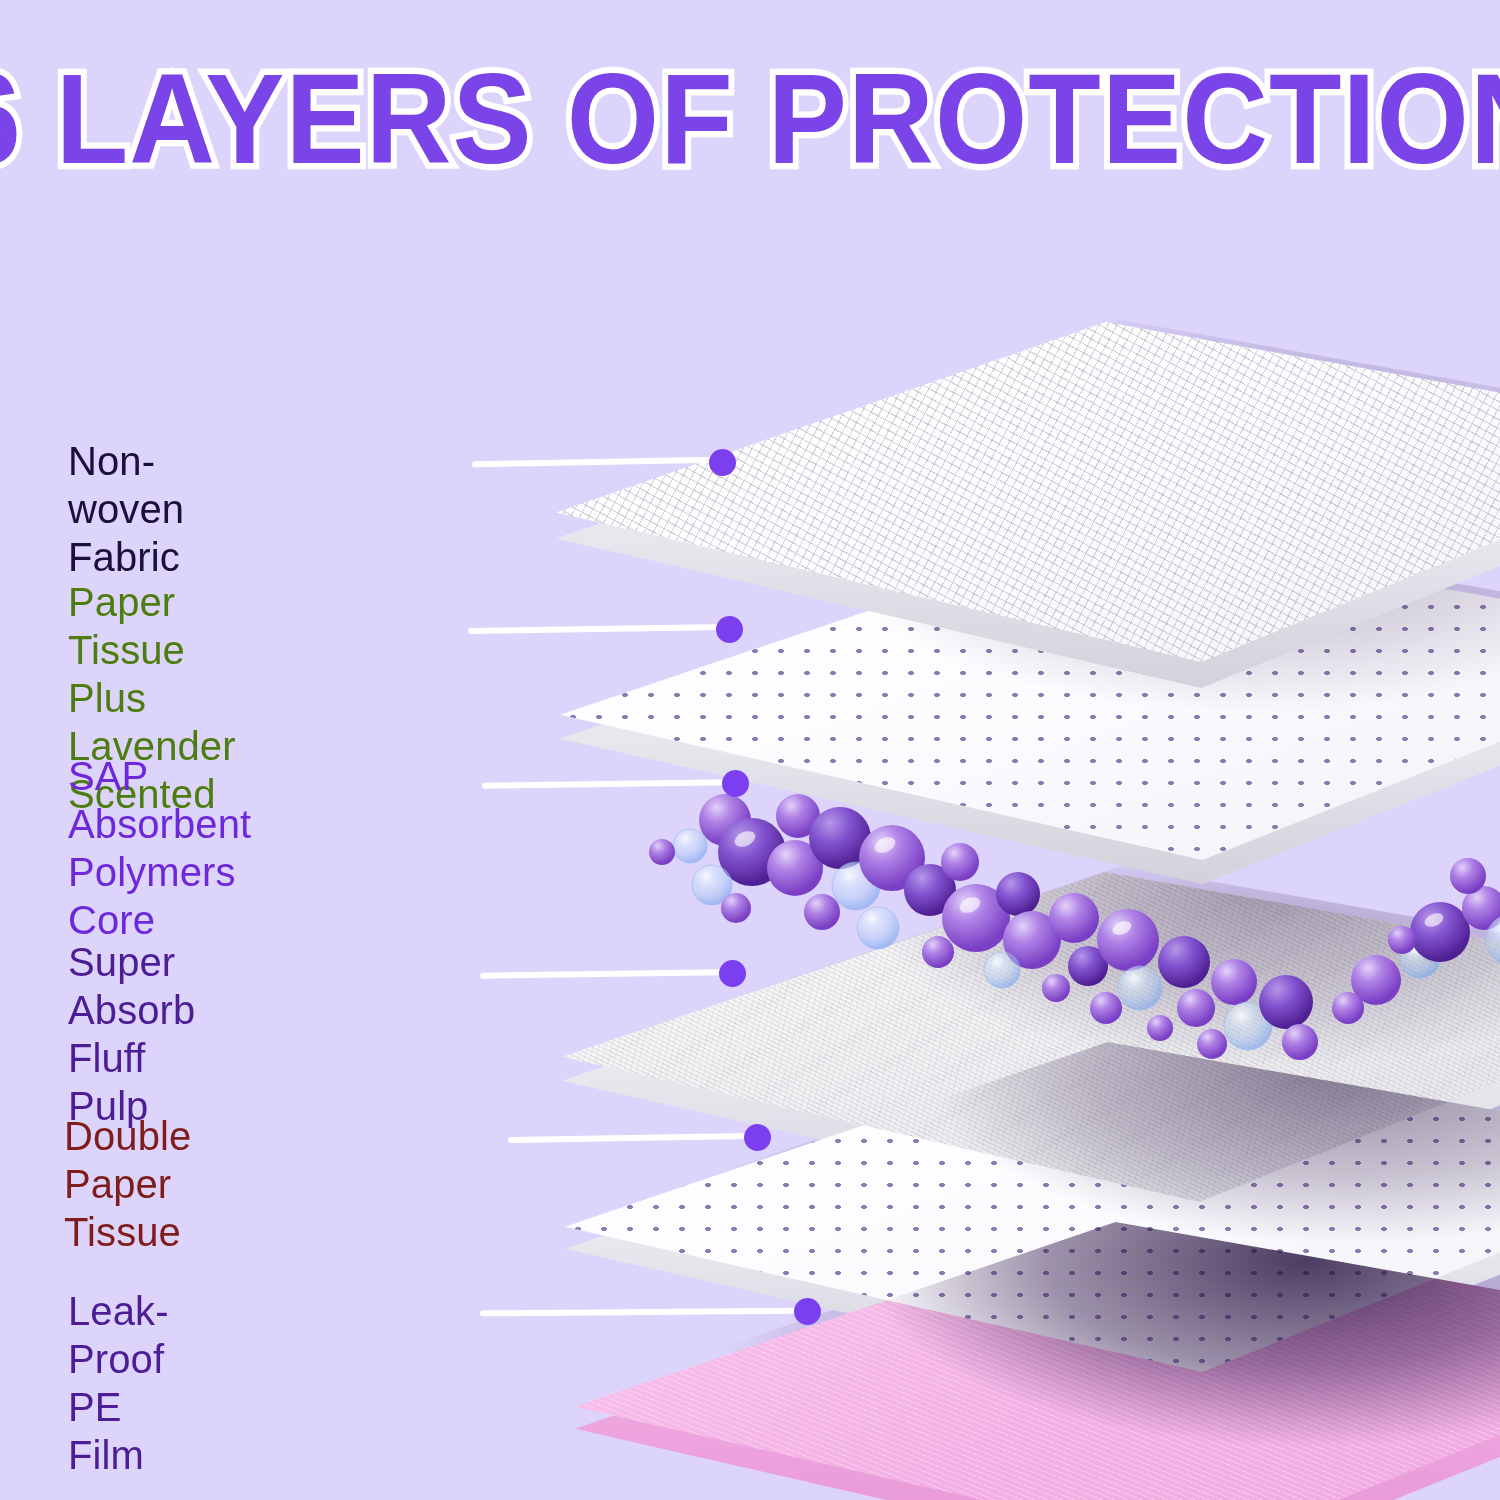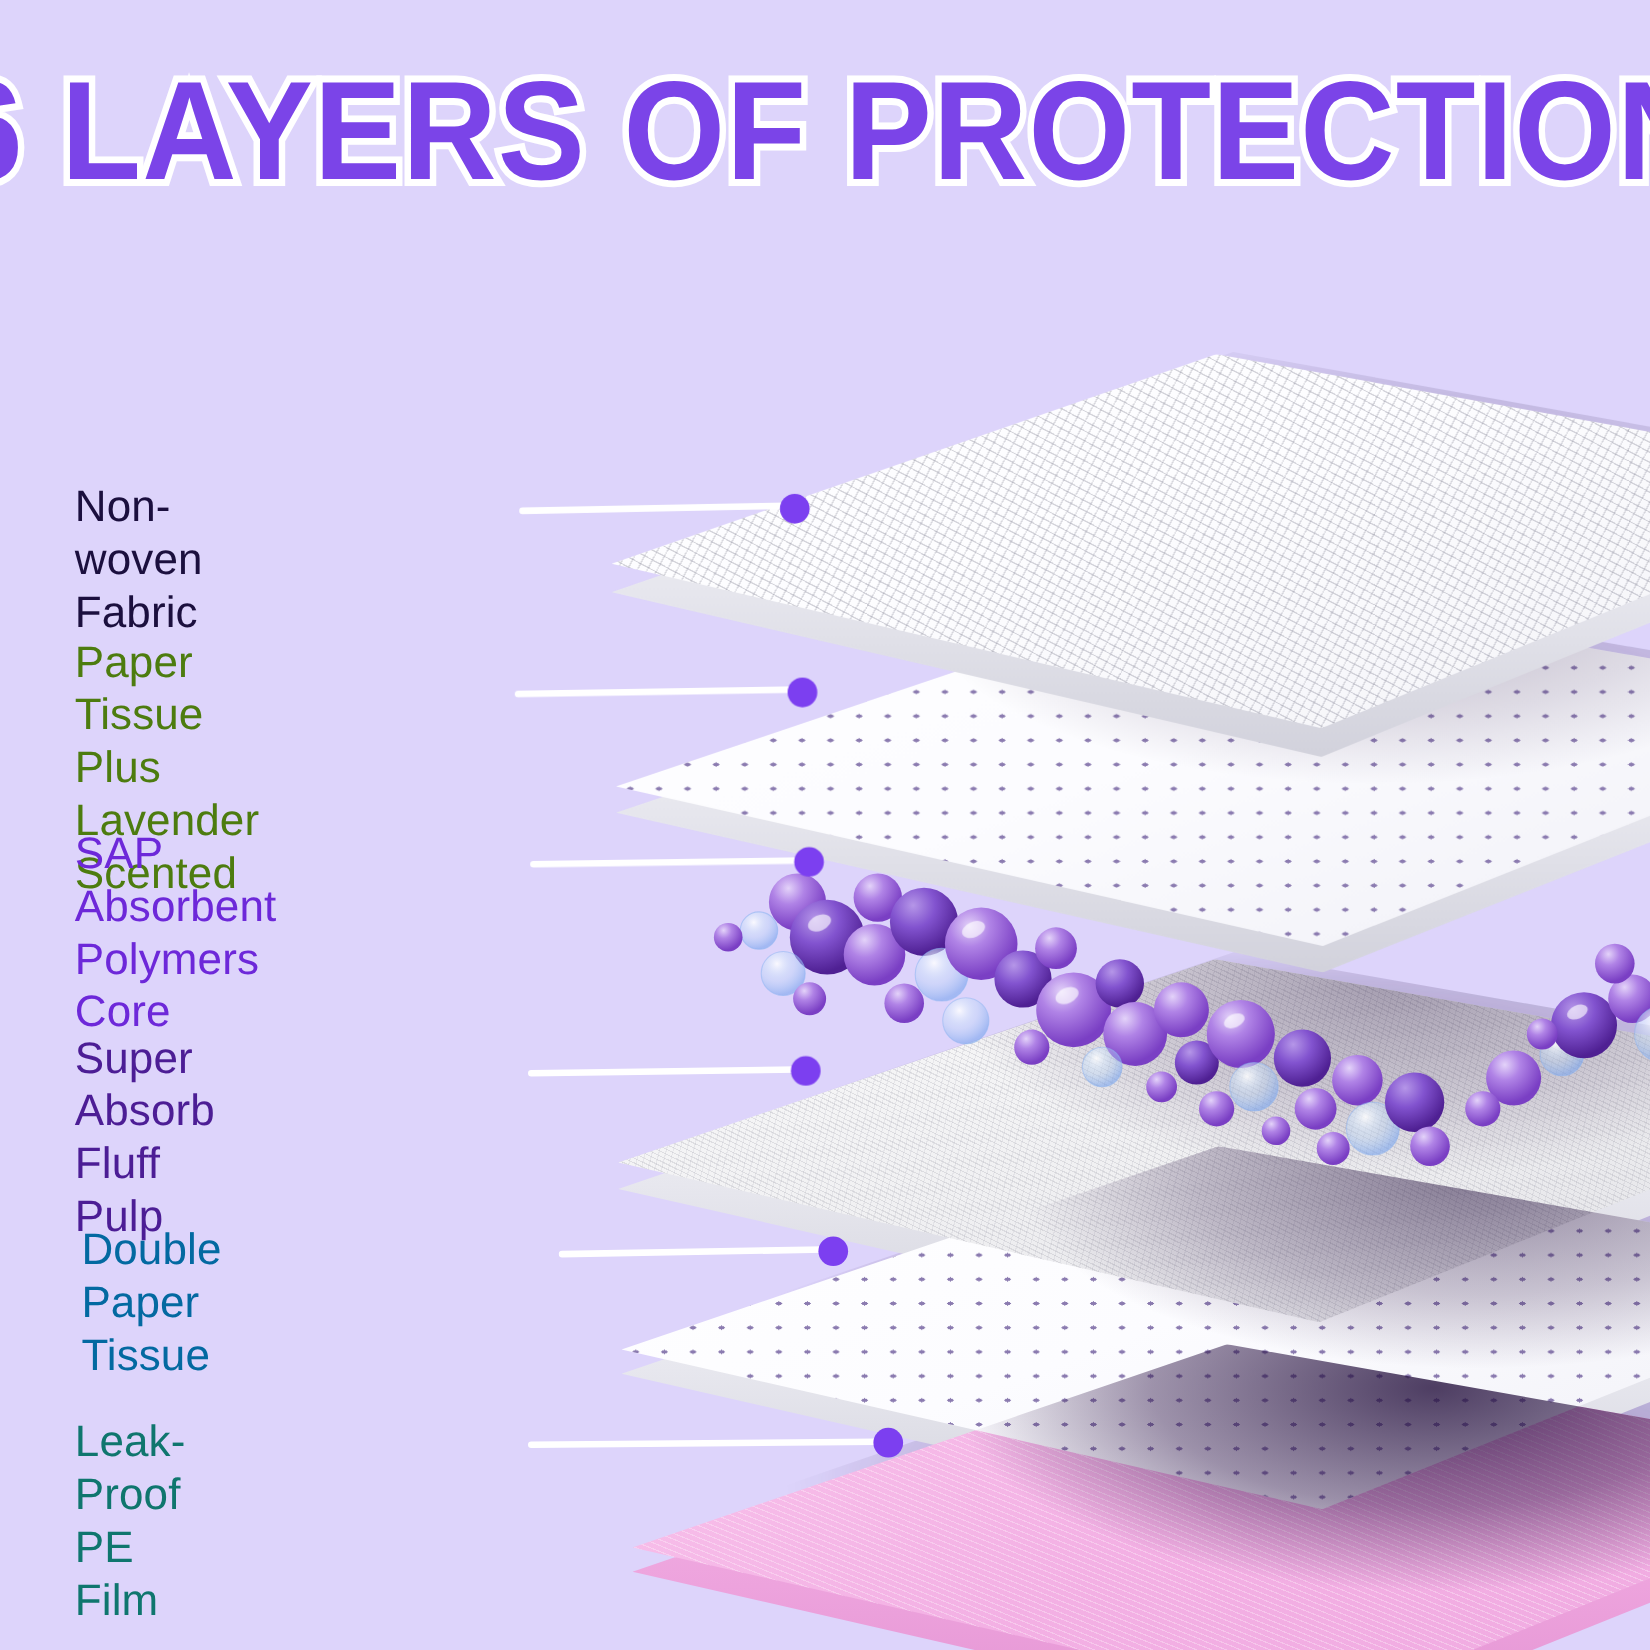--- a/index.html
+++ b/index.html
@@ -300,24 +300,24 @@
   </div>
 
   <div class="callout">
     <div class="callout-text" style="left: 68px; top: 938px; color: #4c1d95;">Super Absorb Fluff
 Pulp</div>
     <div class="leader" style="left: 480px; top: 971px; width: 248px; transform: rotate(-0.8deg); background: rgb(255, 255, 255);"></div>
     <div class="dot" style="left: 719px; top: 960px; background: rgb(124, 63, 240);"></div>
   </div>
 
   <div class="callout">
-    <div class="callout-text" style="left: 74px; top: 1112px; color: #0369a1;">Double Paper Tissue</div>
+    <div class="callout-text" style="left: 64px; top: 1112px; color: #7f1d1d;">Double Paper Tissue</div>
     <div class="leader" style="left: 508px; top: 1135px; width: 244px; transform: rotate(-1deg); background: rgb(255, 255, 255);"></div>
     <div class="dot" style="left: 744px; top: 1124px; background: rgb(124, 63, 240);"></div>
   </div>
 
   <div class="callout">
-    <div class="callout-text" style="left: 68px; top: 1287px; color: #0f766e;">Leak-Proof PE Film</div>
+    <div class="callout-text" style="left: 68px; top: 1287px; color: #4c1d95;">Leak-Proof PE Film</div>
     <div class="leader" style="left: 480px; top: 1309px; width: 320px; transform: rotate(-0.5deg); background: rgb(255, 255, 255);"></div>
     <div class="dot" style="left: 794px; top: 1298px; background: rgb(124, 63, 240);"></div>
   </div>
 
 </div>
 
 </body></html>

